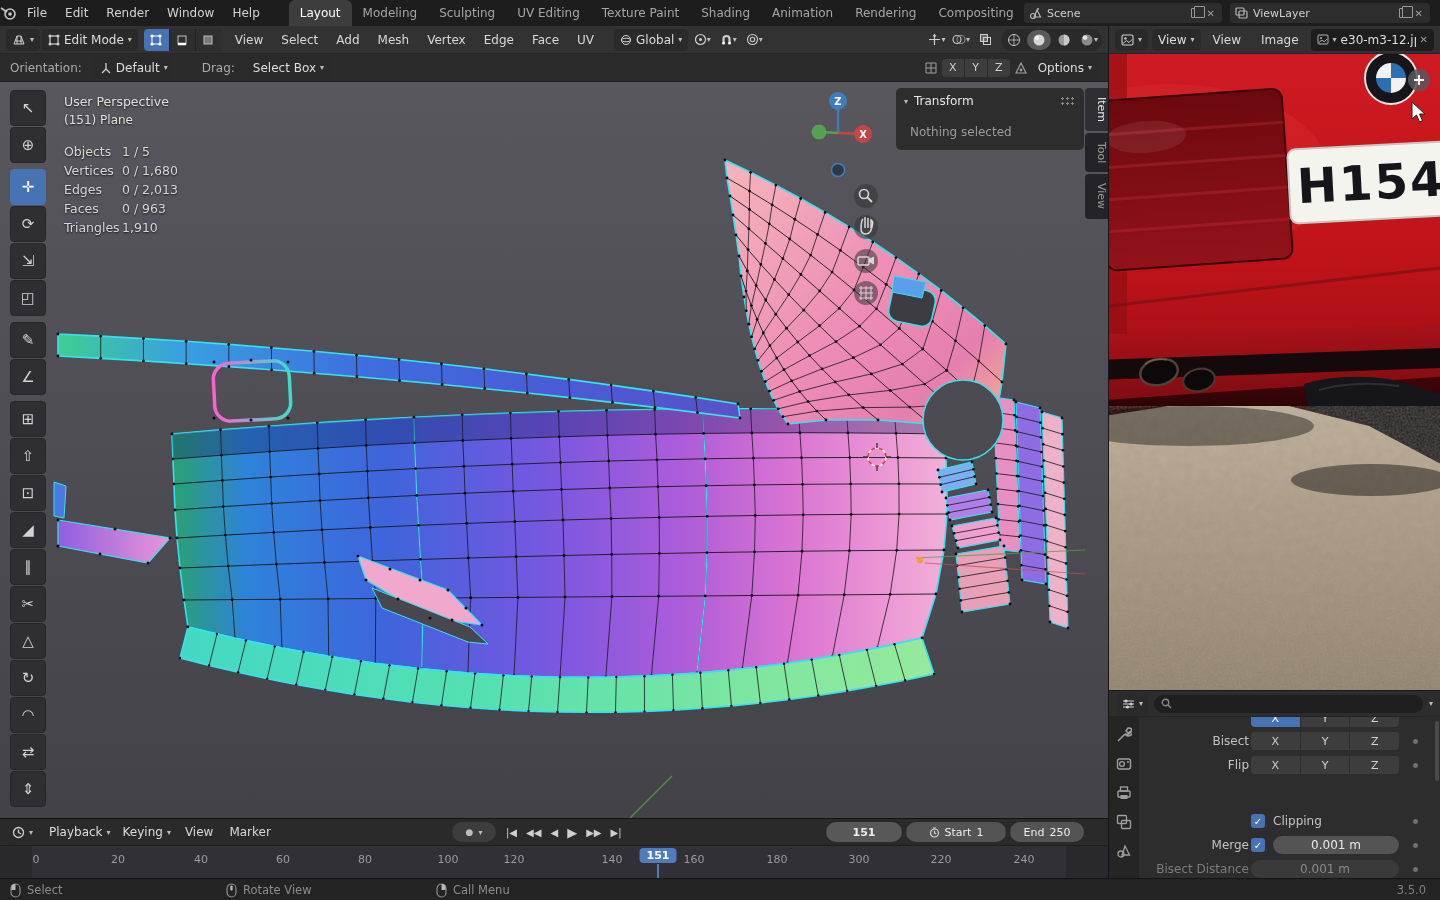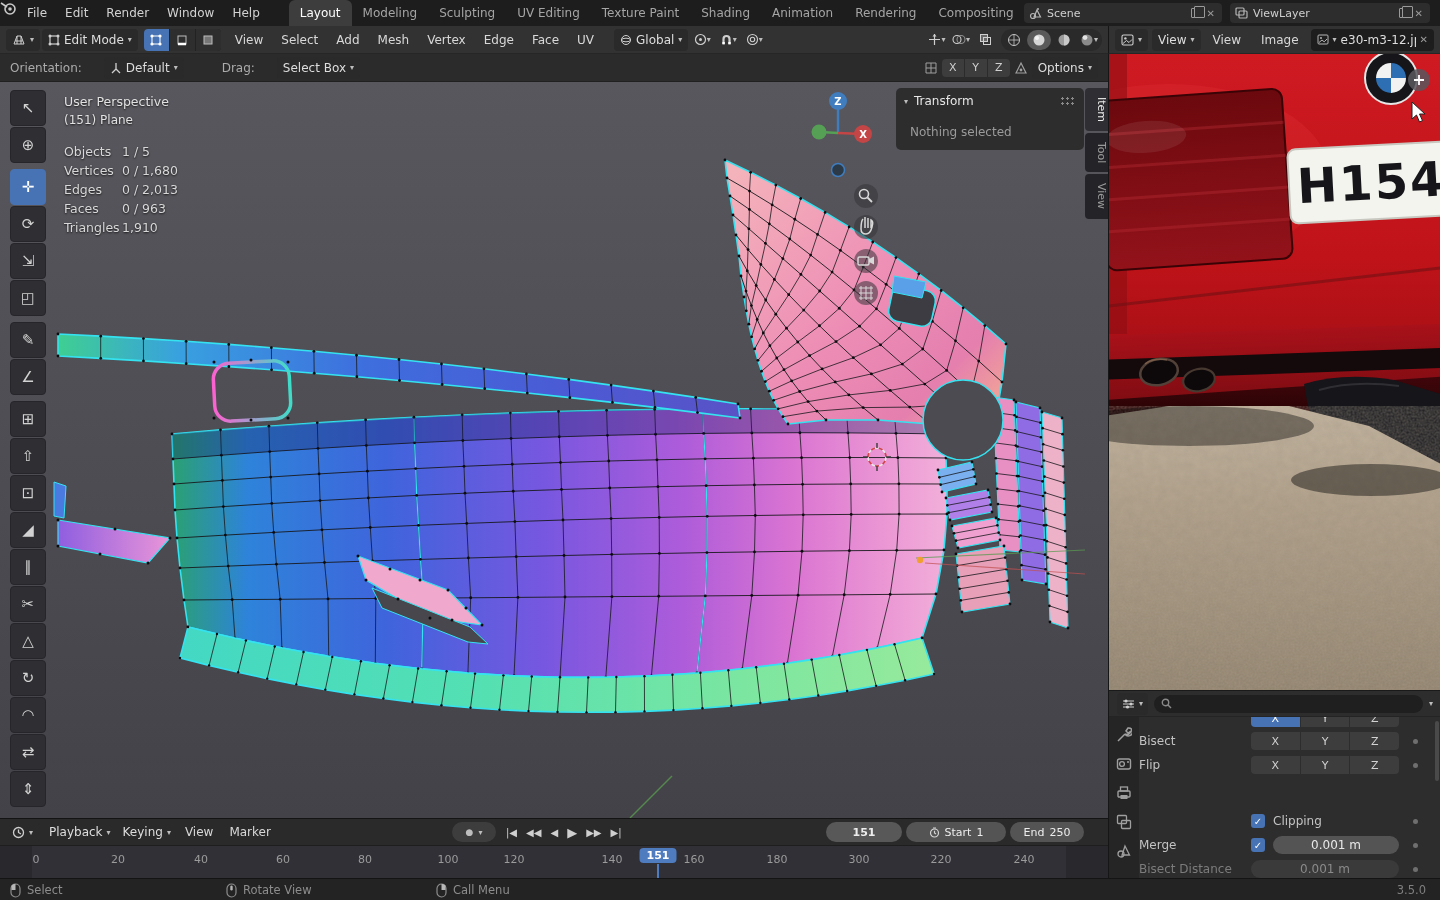--- a/index.html
+++ b/index.html
@@ -1,20 +1,20 @@
 <!DOCTYPE html>
 <html><head>
 <meta charset="utf-8">
 <style>
 *{margin:0;padding:0;box-sizing:border-box;font-family:"DejaVu Sans",sans-serif;-webkit-user-select:none;user-select:none}
 html,body{width:1440px;height:900px;overflow:hidden;background:#1d1d1d;color:#d5d5d5;font-size:12px}
 .flex{display:flex;align-items:center}
 svg{display:block}
 
-#topbar{position:absolute;left:0;top:0;width:1440px;height:26px;background:#1d1d1d;display:flex;align-items:flex-start}
+#topbar{position:absolute;left:0;top:0;width:1440px;height:26px;background:#1d1d1d;display:flex;align-items:center}
 .menu{padding:0 9px;line-height:26px;color:#d2d2d2;cursor:default}
 .wtabs{display:flex;margin-left:20px;height:26px}
 .wtab{padding:0 11px;line-height:26px;color:#a5a5a5;white-space:nowrap}
 .wtab.active{background:#3d3d3d;color:#fdfdfd;border-radius:6px 6px 0 0}
 .wtab.add{color:#bdbdbd;padding:0 8px}
 .chip{position:absolute;top:3px;height:20px;background:#2d2d2d;border-radius:4px;display:flex;align-items:center;padding:0 5px;gap:5px;font-size:11px;color:#cfcfcf;white-space:nowrap}
 .chip .x{color:#9a9a9a;font-size:10px;padding:0 2px}
 .copy-ic{width:9px;height:10px;border:1px solid #9a9a9a;border-radius:1px;position:relative}
 .copy-ic:before{content:"";position:absolute;left:2px;top:-3px;width:9px;height:10px;border:1px solid #9a9a9a;border-radius:1px;background:#2d2d2d}
 
@@ -25,21 +25,21 @@
 .caret{font-size:8px;color:#bdbdbd}
 .selgrp{display:flex;gap:1px;background:#222;border-radius:4px;overflow:hidden;margin:0 4px}
 .selbtn{width:25px;height:22px;display:flex;align-items:center;justify-content:center;background:#2e2e2e}
 .selbtn.active{background:#4772b3}
 .hmenu{padding:0 8px;line-height:28px;color:#d8d8d8}
 .icbtn{width:24px;height:22px;display:flex;align-items:center;justify-content:center;border-radius:4px;color:#cfcfcf}
 .spheres{display:flex;align-items:center;background:#2a2a2a;border-radius:11px;padding:1px;gap:1px;margin-left:4px}
 .sph{width:24px;height:20px;display:flex;align-items:center;justify-content:center;border-radius:10px}
 .sph.active{background:#5a5a5a}
 
-#tool-row{position:absolute;left:0;top:54px;width:1108px;height:28px;background:#2b2b2b;display:flex;align-items:center;padding:0 10px;gap:22px;border-bottom:1px solid #202020}
+#tool-row{position:absolute;left:0;top:54px;width:1108px;height:28px;background:#2b2b2b;display:flex;align-items:center;padding:0 10px;gap:12px;border-bottom:1px solid #202020}
 .lab{color:#ababab}
 .tsr-right{margin-left:auto;display:flex;align-items:center;gap:4px}
 .xyz{display:flex;gap:1px;border-radius:4px;overflow:hidden}
 .xyz span{width:22px;height:18px;background:#3d3d3d;color:#d0d0d0;display:flex;align-items:center;justify-content:center;font-size:11px}
 
 #viewport{position:absolute;left:0;top:82px;width:1108px;height:736px;background:linear-gradient(180deg,#57575d 0%,#4c4c52 55%,#424248 100%);overflow:hidden}
 #mesh-svg{position:absolute;left:0;top:0}
 #vp-toolbar{position:absolute;left:10px;top:8px;display:flex;flex-direction:column;gap:1px;z-index:5}
 .tool{width:36px;height:36px;background:#2f2f33;border:1px solid #26262a;border-radius:4px;display:flex;align-items:center;justify-content:center;font-size:15px;color:#d2d2d2}
 .tool.active{background:#4772b3;border-color:#4772b3;color:#fff}
@@ -58,21 +58,21 @@
 #nav-svg{position:absolute;left:795px;top:0;z-index:3}
 
 #img-body{position:absolute;left:1108px;top:54px;width:332px;height:636px;background:#101010;border-left:1px solid #161616;overflow:hidden}
 
 #props{position:absolute;left:1108px;top:690px;width:332px;height:188px;background:#2d2d2d;border-left:1px solid #161616;border-top:1px solid #1a1a1a;overflow:hidden}
 #props-header{position:absolute;left:0;top:0;width:332px;height:26px;display:flex;align-items:center;gap:6px;padding:0 8px;border-bottom:1px solid #242424}
 .search{flex:1;height:18px;background:#1f1f1f;border-radius:9px;display:flex;align-items:center;padding:0 7px;gap:5px;color:#8a8a8a}
 #props-tabs{position:absolute;left:0;top:26px;width:30px;height:162px;background:#252525;display:flex;flex-direction:column;align-items:center;padding-top:10px;gap:13px}
 #props-content{position:absolute;left:30px;top:26px;width:302px;height:162px;overflow:hidden}
 .prow{position:absolute;left:0;width:302px;height:20px;display:flex;align-items:center}
-.plabel{width:112px;text-align:left;padding-right:10px;color:#c3c3c3;white-space:nowrap}
+.plabel{width:112px;text-align:right;padding-right:2px;color:#c3c3c3;white-space:nowrap}
 .plabel.dis{color:#7c7c7c}
 .btn3{display:flex;gap:1px;border-radius:4px;overflow:hidden;width:148px}
 .btn3 span{flex:1;height:18px;background:#3d3d3d;color:#d2d2d2;display:flex;align-items:center;justify-content:center;font-size:11px}
 .btn3 span.on{background:#4772b3;color:#fff}
 .checkbox{width:14px;height:14px;border-radius:3px;background:#545454;display:flex;align-items:center;justify-content:center;font-size:10px;color:#fff}
 .checkbox.on{background:#4772b3}
 .vfield{height:18px;background:#545454;border-radius:9px;color:#e8e8e8;display:flex;align-items:center;justify-content:center;font-size:12px}
 .vfield.dis{background:#3a3a3a;color:#8a8a8a}
 .objfield{height:18px;background:#1d1d1d;border-radius:9px;color:#cfcfcf;display:flex;align-items:center;padding:0 6px;gap:5px;font-size:11px}
 .deco-dot{position:absolute;left:274px;width:5px;height:5px;border-radius:50%;background:#6f6f6f}

